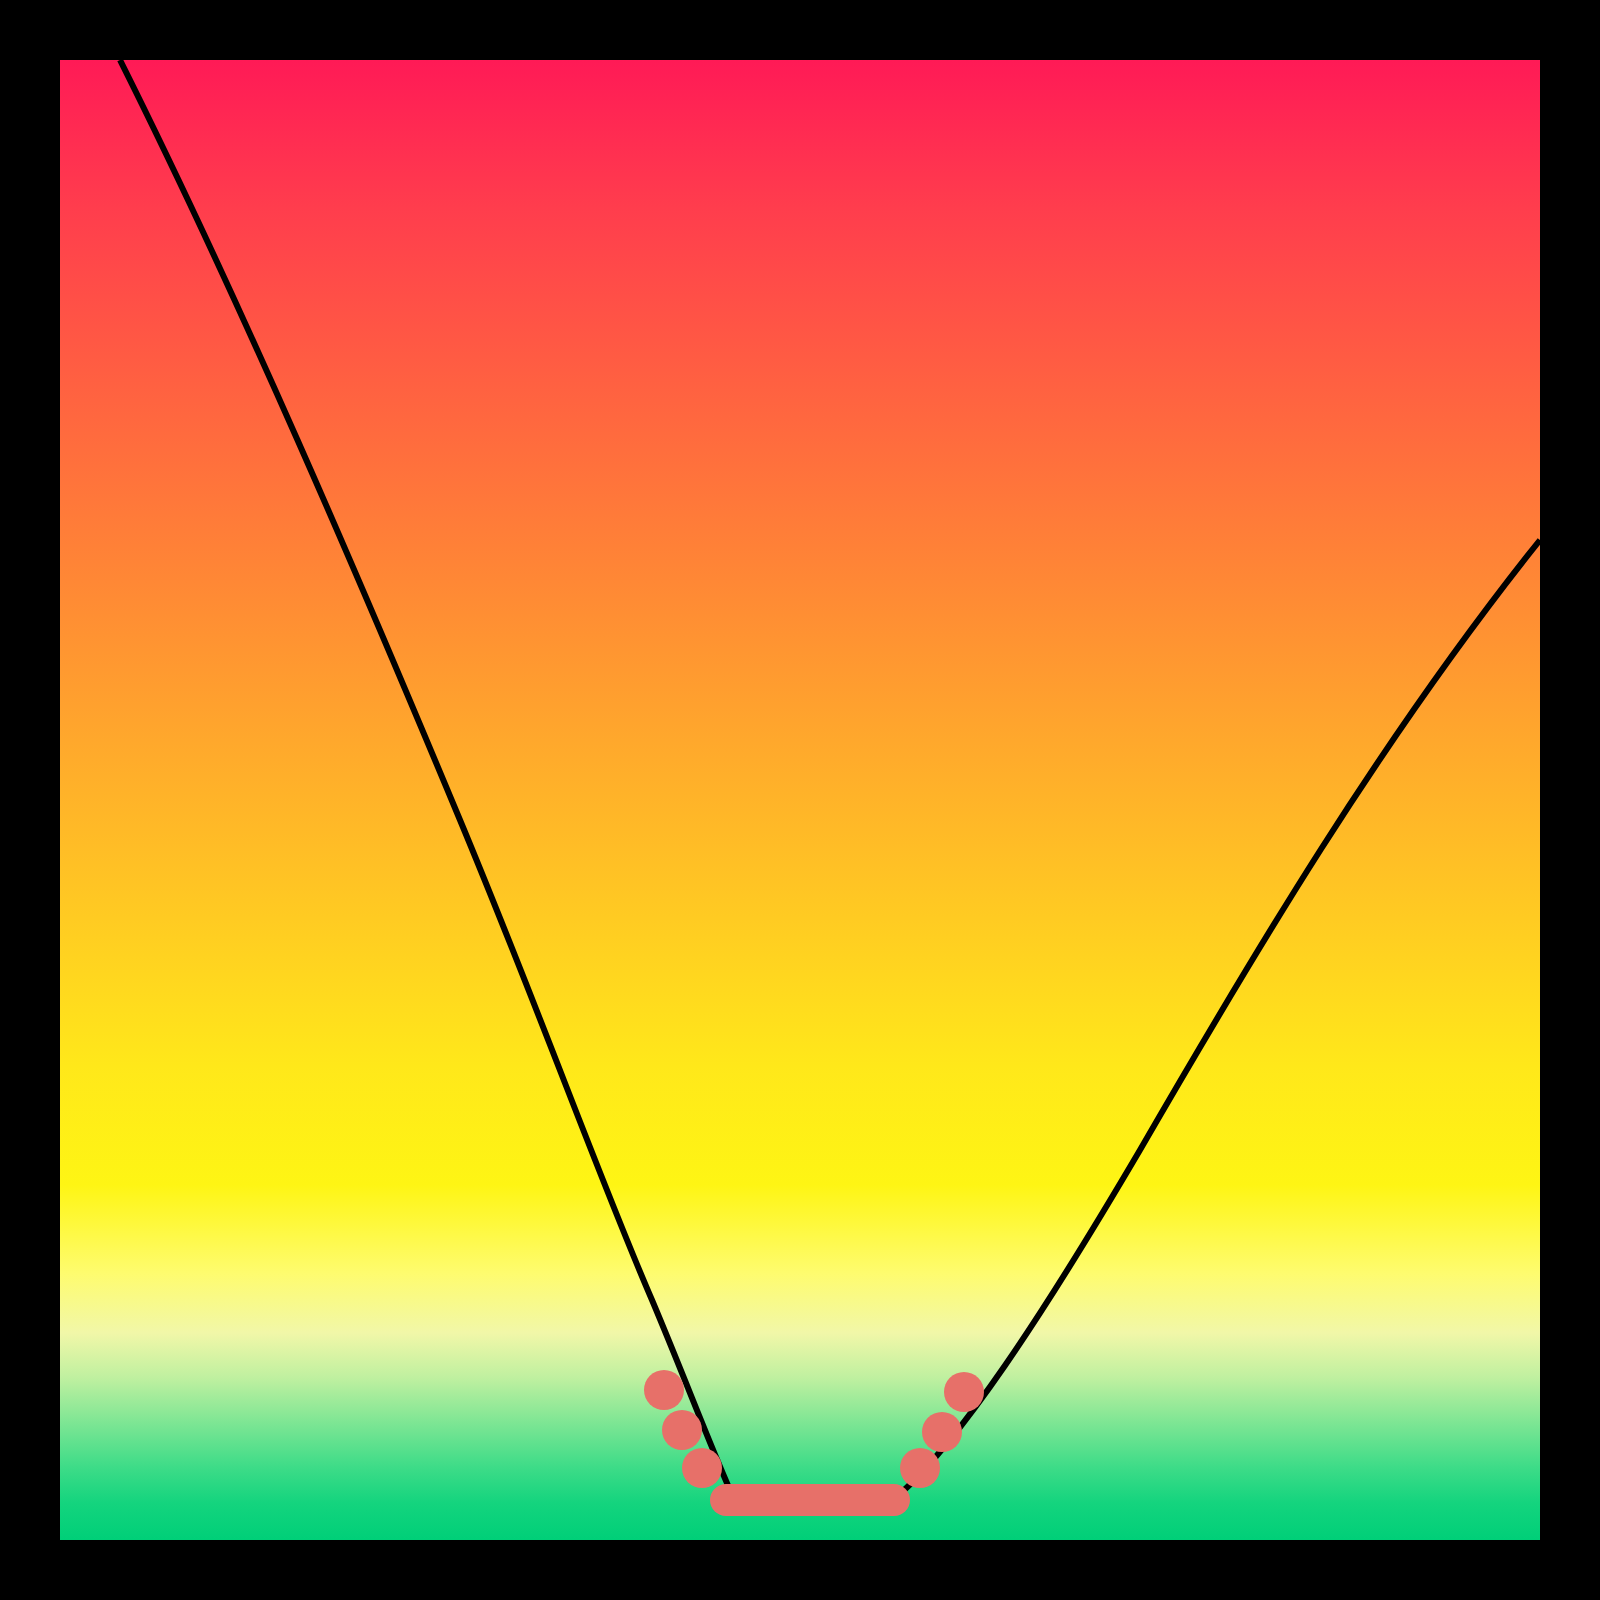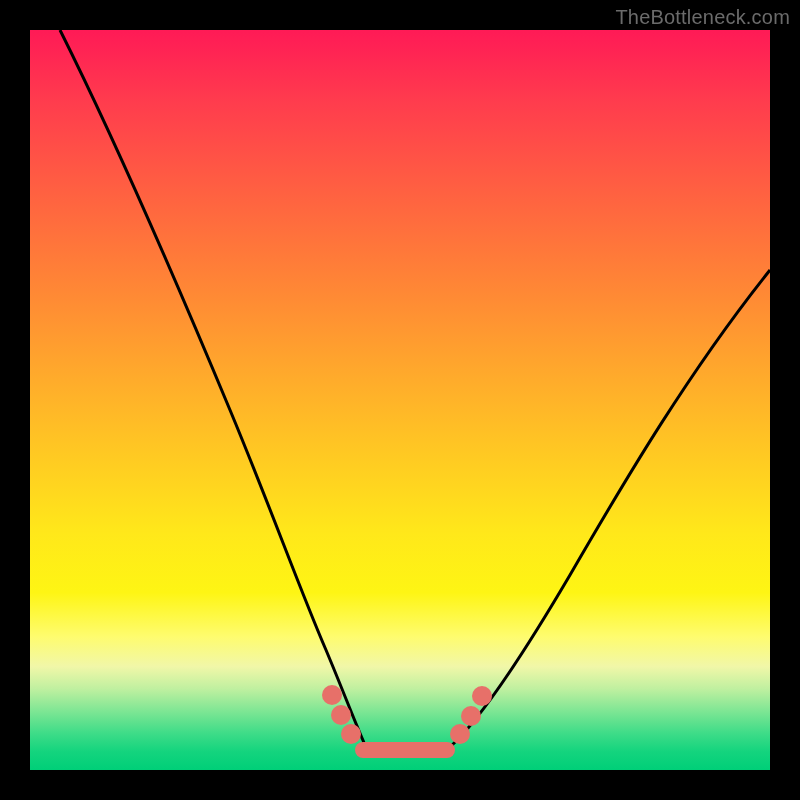--- a/index.html
+++ b/index.html
@@ -88,14 +88,13 @@
         <circle cx="302" cy="665" r="10"></circle>
         <circle cx="311" cy="685" r="10"></circle>
         <circle cx="321" cy="704" r="10"></circle>
 
         <circle cx="430" cy="704" r="10"></circle>
         <circle cx="441" cy="686" r="10"></circle>
         <circle cx="452" cy="666" r="10"></circle>
       </g>
     </svg>
   </div>
-  <div class="watermark">TheBottleneck.com</div>
 </div>
 
 </body></html>

